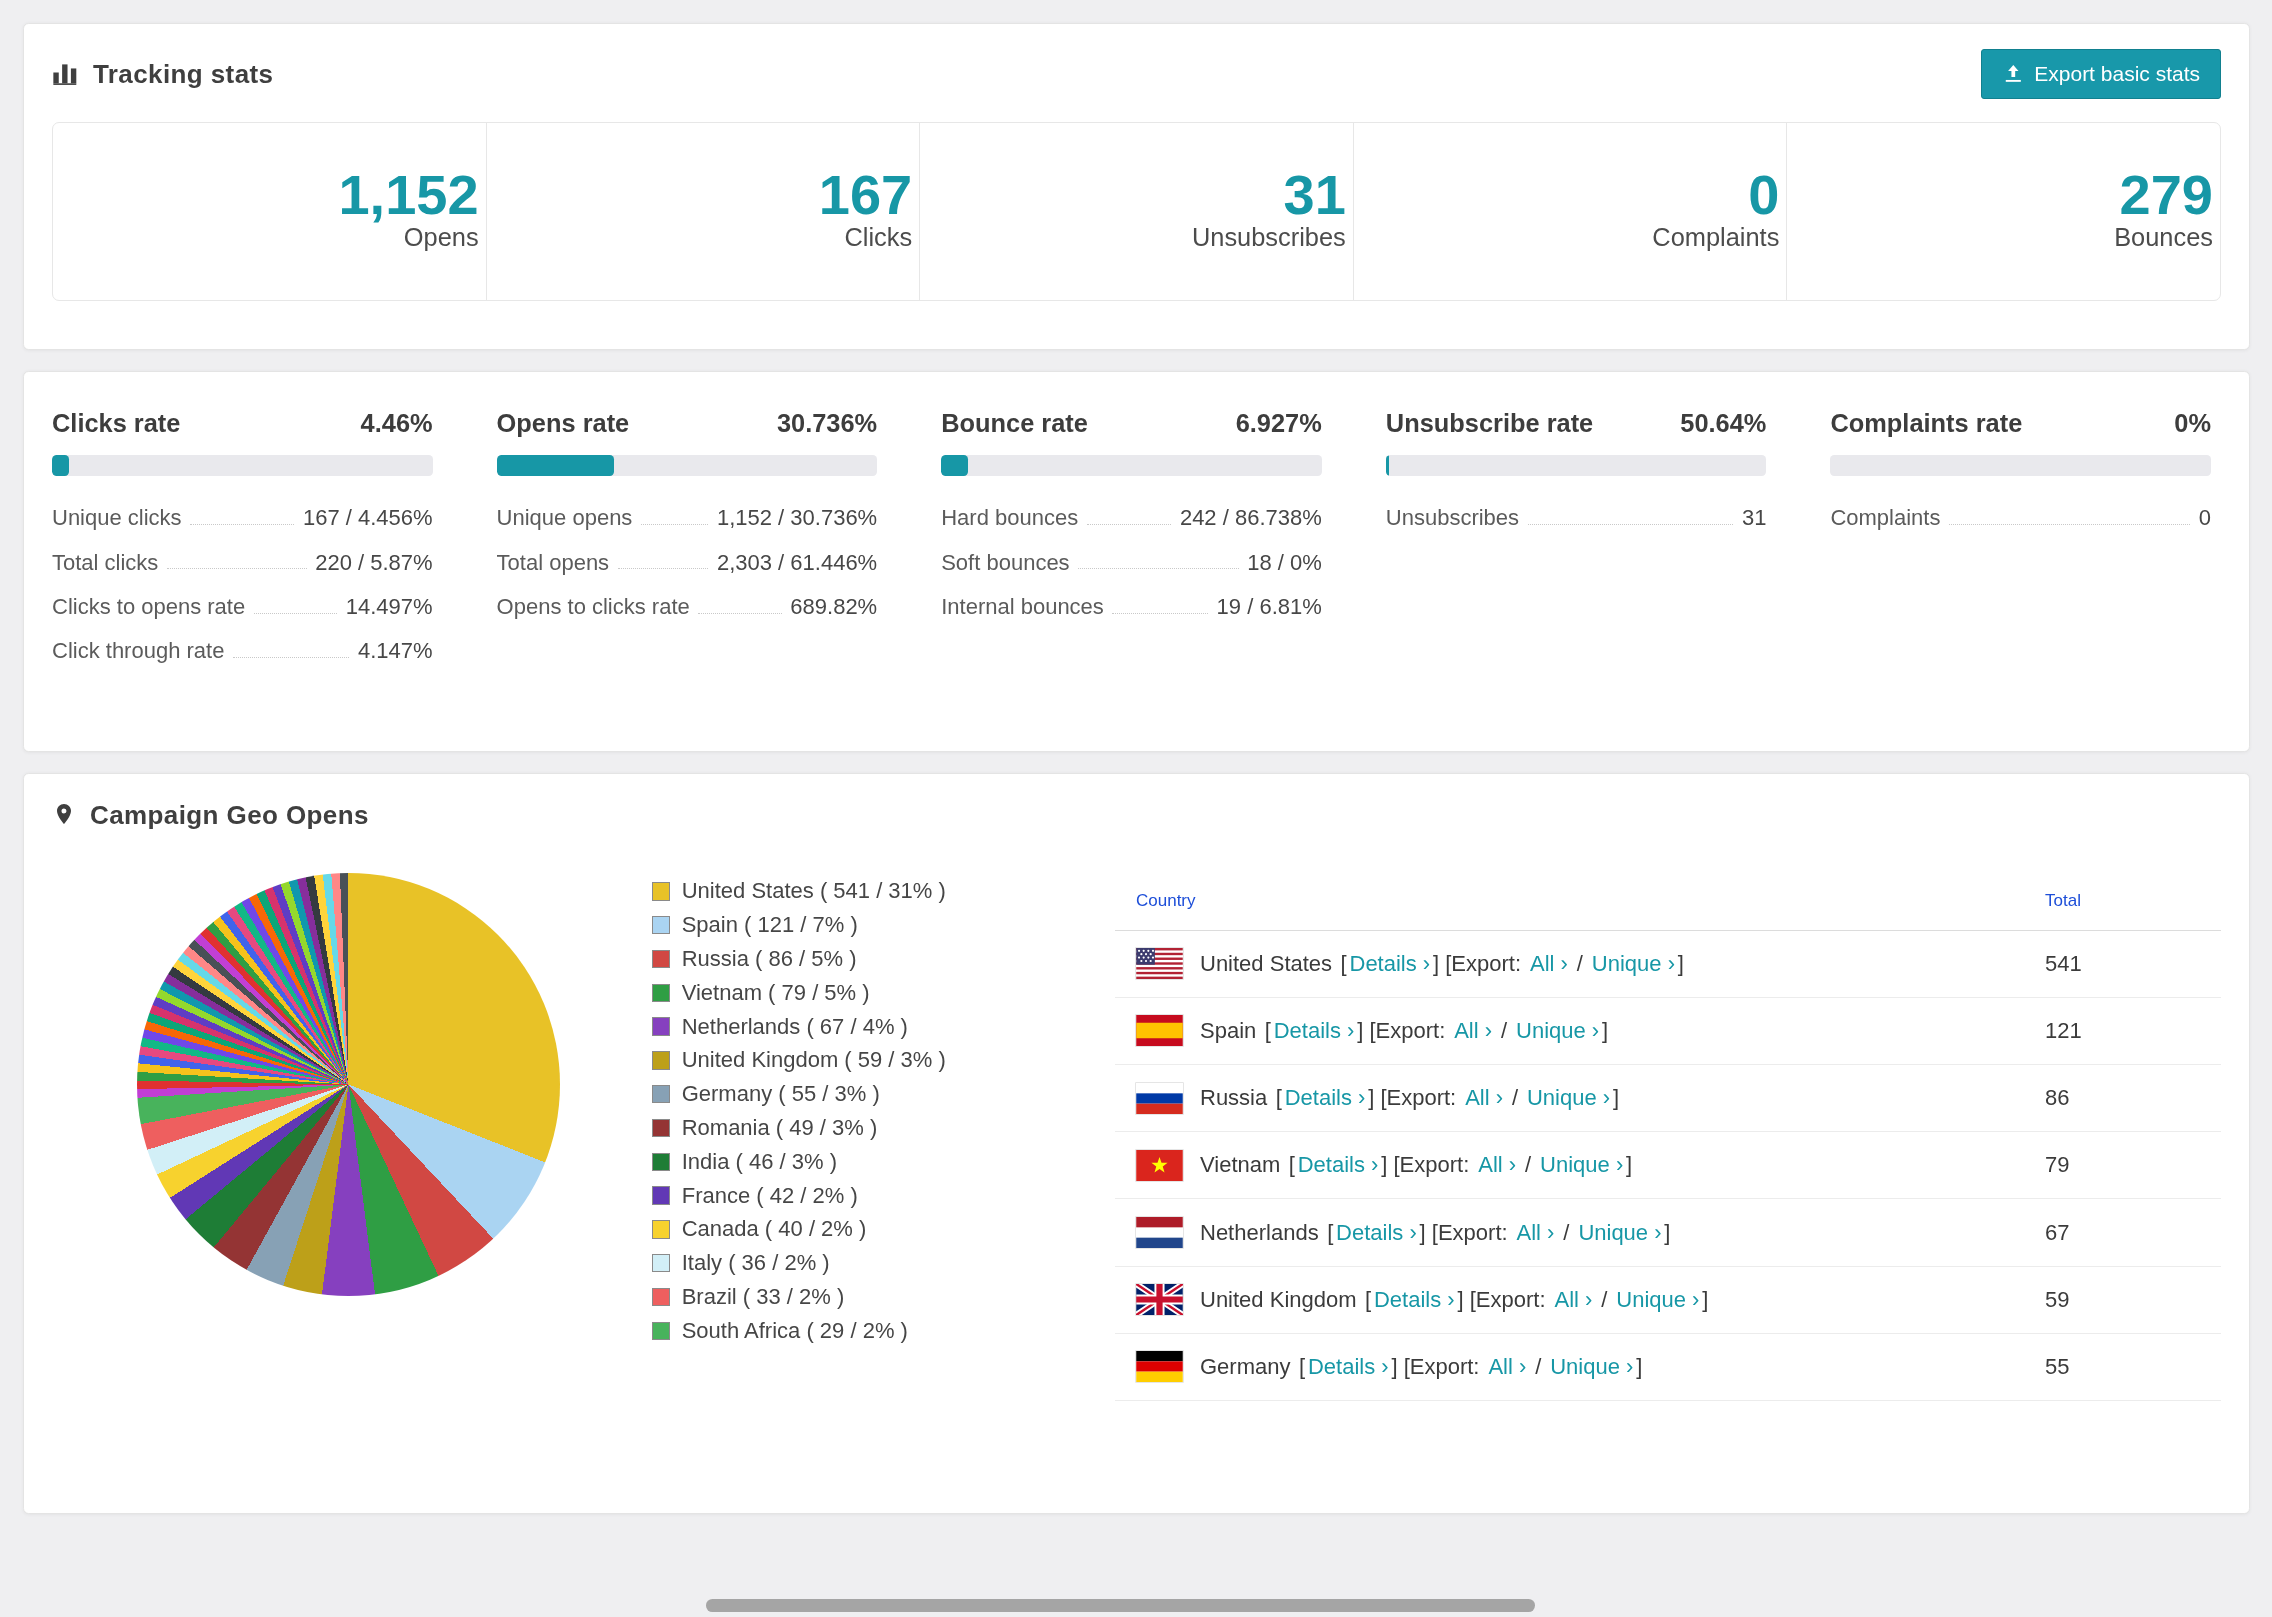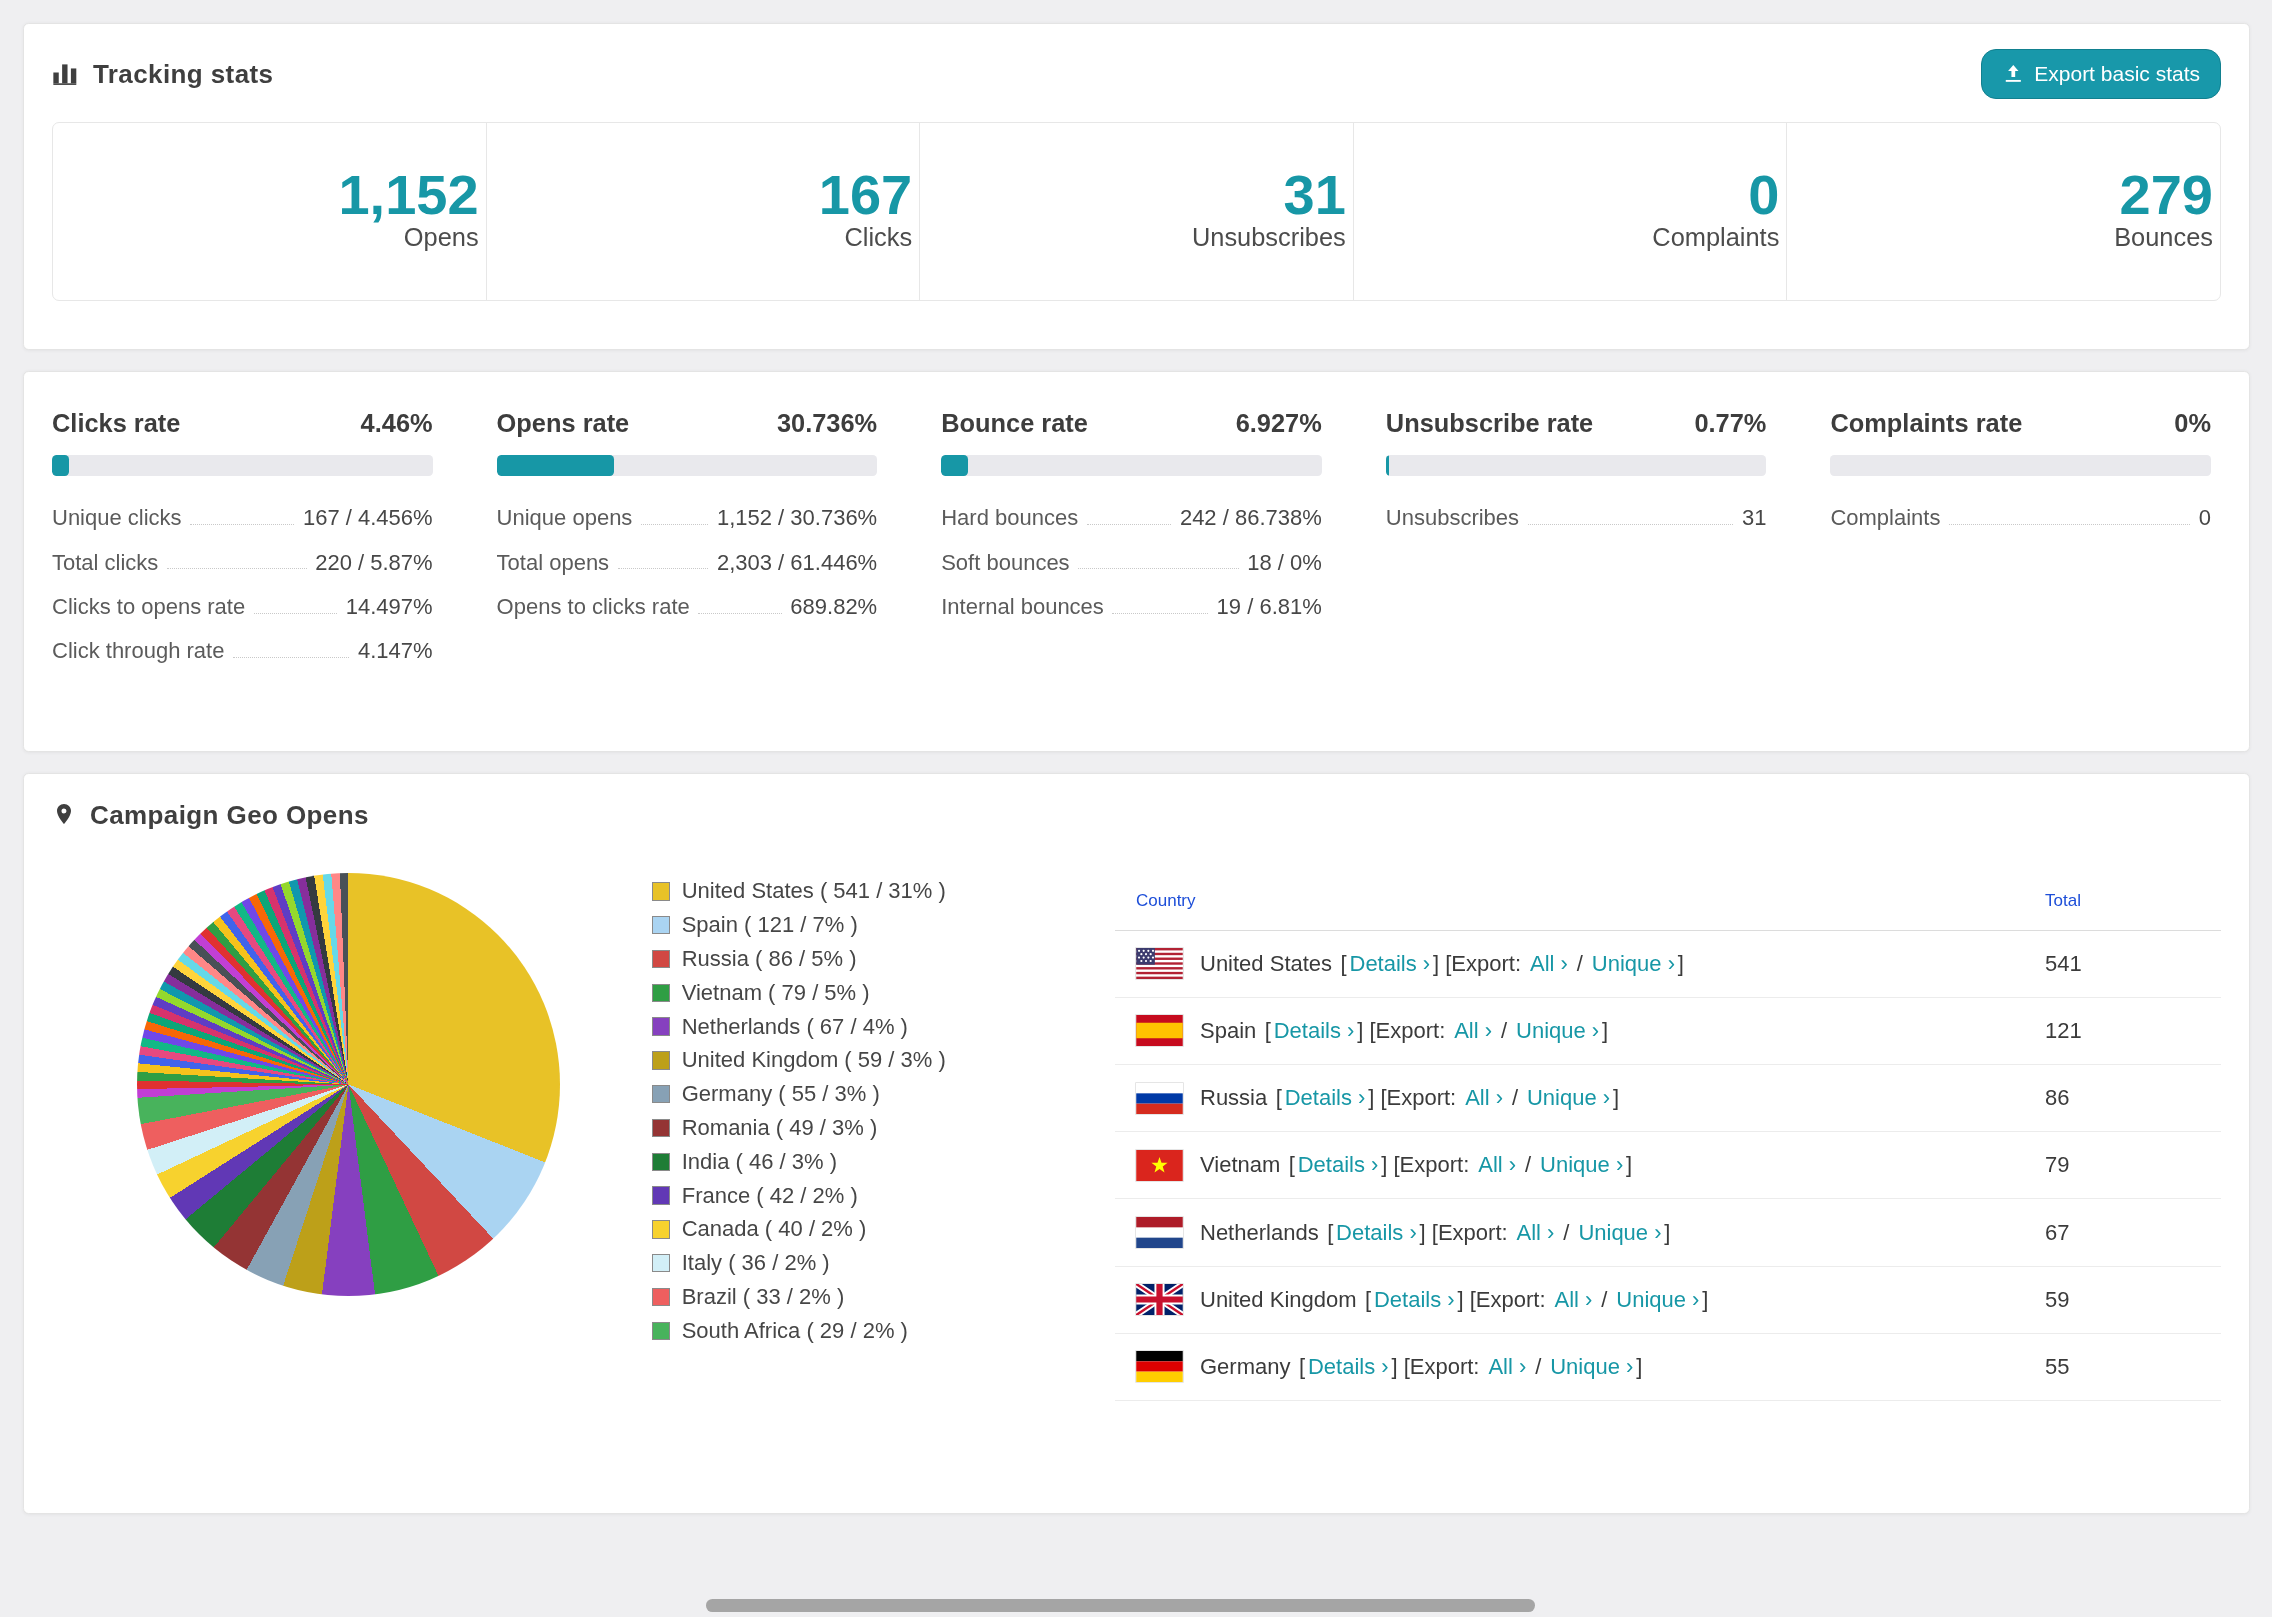--- a/index.html
+++ b/index.html
@@ -23,21 +23,21 @@
   }
   .head-title { display:flex; gap:14px; }
   .head-title h2 { font-size:26px; font-weight:600; color:#3f3f3f; letter-spacing:0.4px; }
   .icon svg { display:block; }
 
   
   .export-btn {
     display:inline-flex; align-items:center; gap:10px;
     background:#1898aa; border:0.7px solid #11808f; color:#fff;
     font-size:21px; font-family:inherit; padding:12px 20px;
-    border-radius:15px; cursor:pointer;
+    border-radius:3px; cursor:pointer;
   }
 
   
   .stats-box {
     display:flex; border:1.4px solid #e7e7e7; border-radius:7px;
     margin:22.6px 28px 48px 28px;
   }
   .stat-cell { flex:1; text-align:right; padding:44px 7px 48px; border-left:1.4px solid #e7e7e7; }
   .stat-cell:first-child { border-left:none; }
   .stat-value { font-size:56px; font-weight:700; color:#1797a6; line-height:1; }
@@ -221,21 +221,21 @@
             <div class="rate-row">
     <span class="rate-row-label">Internal bounces</span>
     <span class="leader"></span>
     <span class="rate-row-value">19 / 6.81%</span>
   </div>
           </div>
   </div>
         <div class="rate-panel">
     <div class="rate-head">
       <span class="rate-title">Unsubscribe rate</span>
-      <span class="rate-value">0.77%</span>
+      <span class="rate-value">50.64%</span>
     </div>
     <div class="progress">
       <div class="progress-fill" style="width: 0.77%;"></div>
     </div>
     <div class="rate-rows">
             <div class="rate-row">
     <span class="rate-row-label">Unsubscribes</span>
     <span class="leader"></span>
     <span class="rate-row-value">31</span>
   </div>

